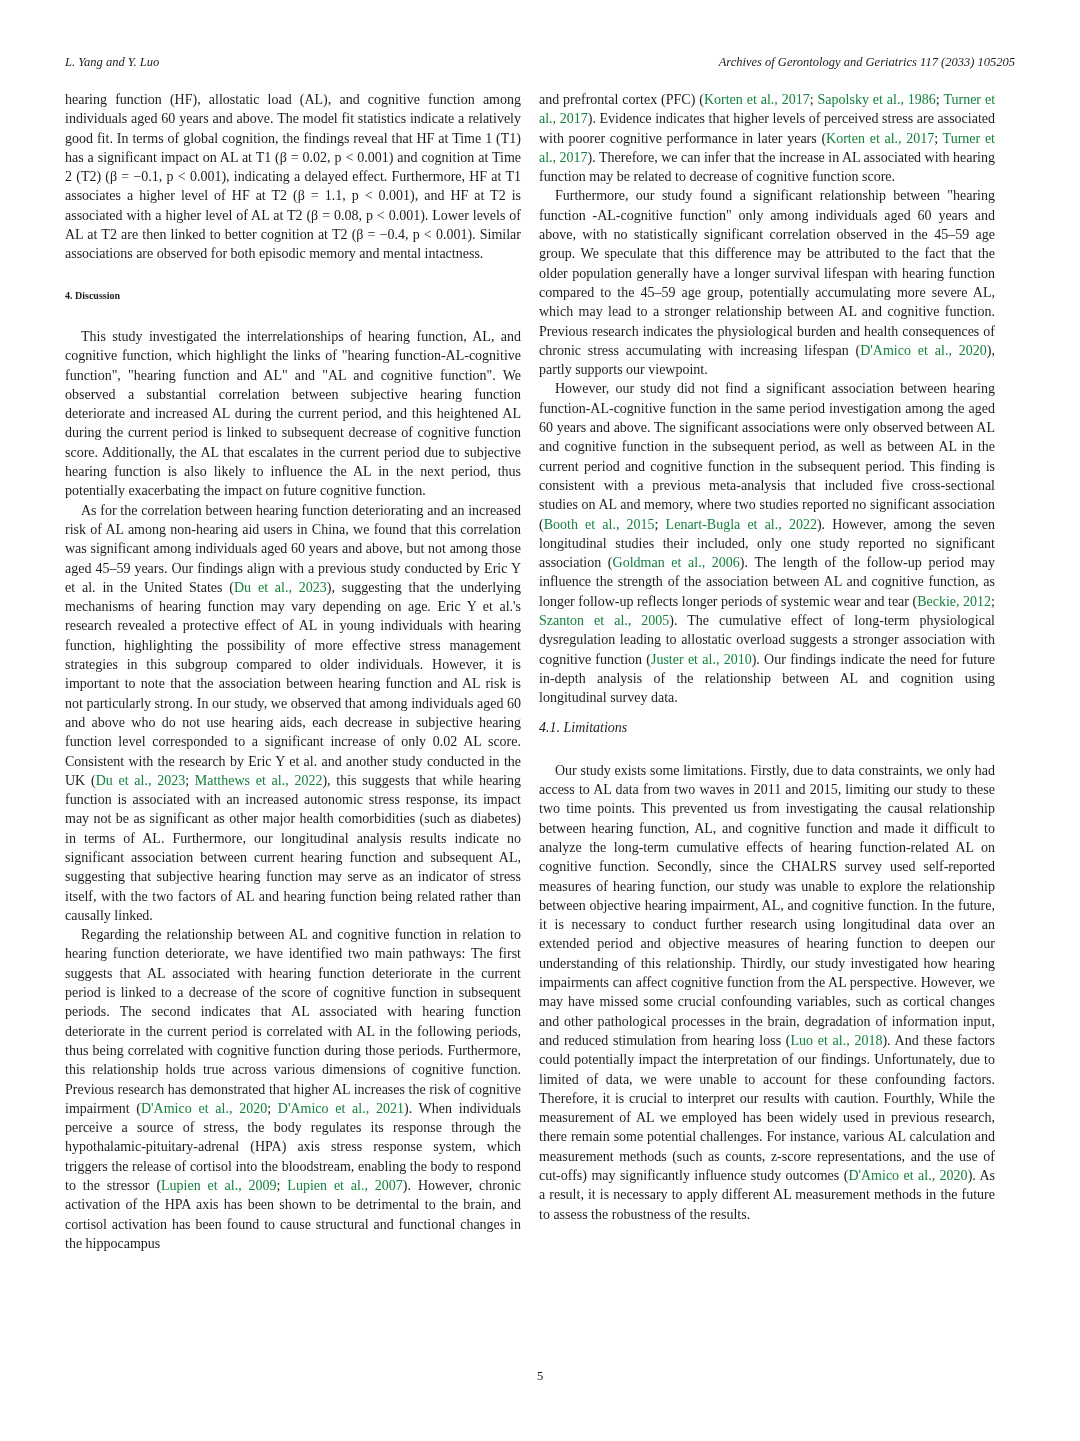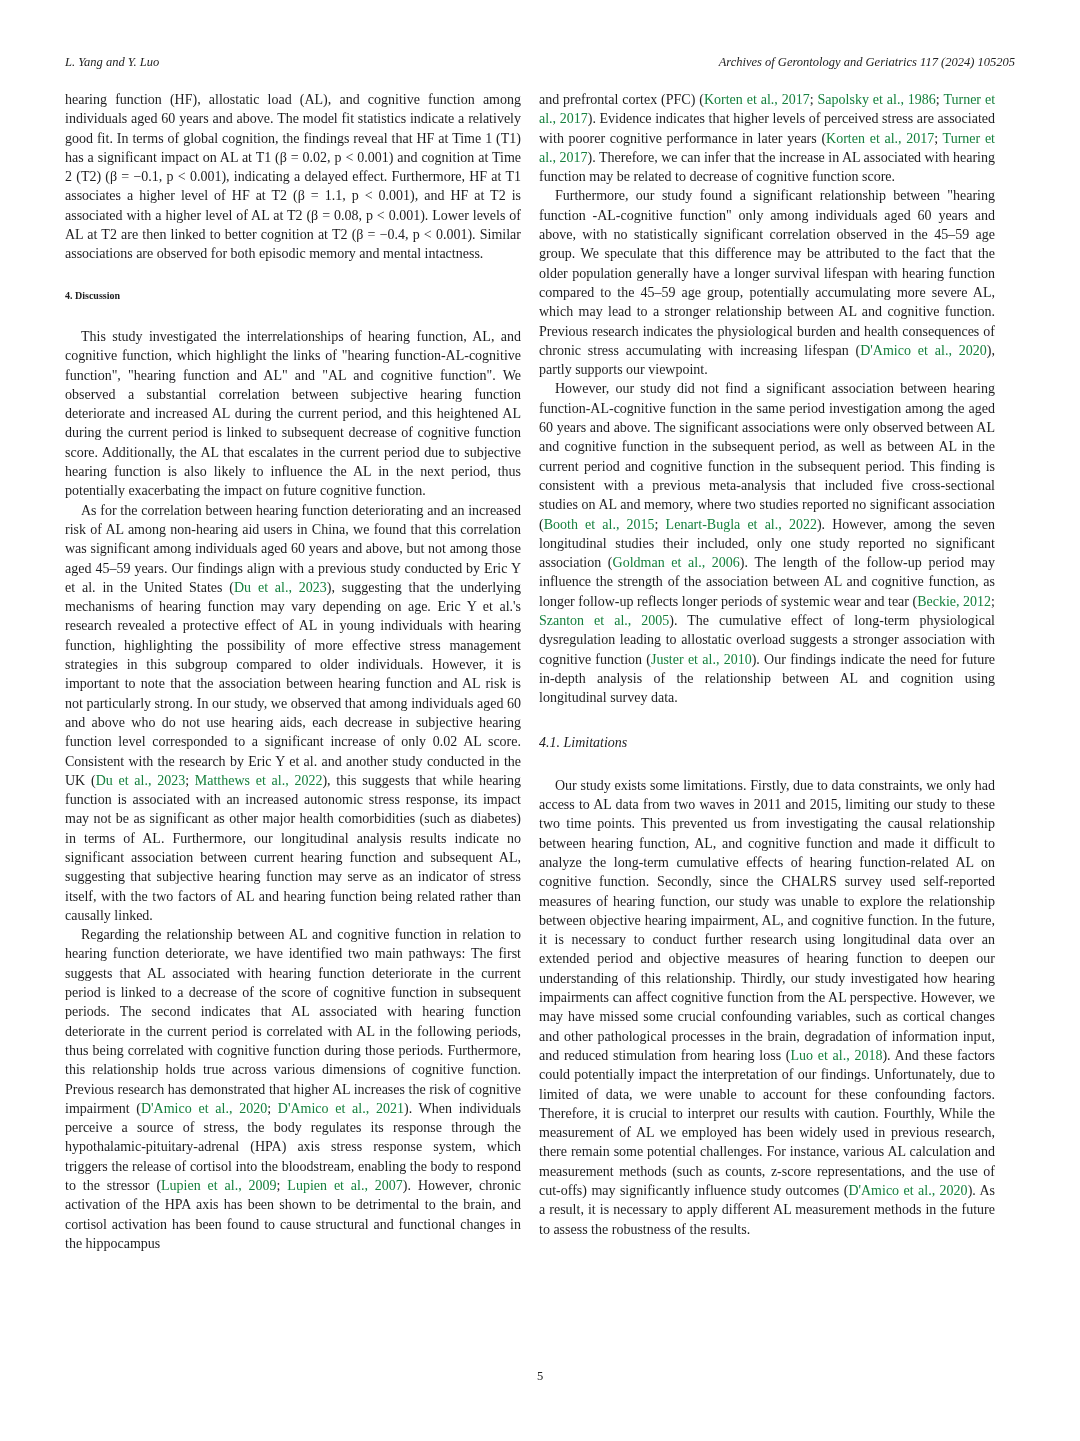--- a/index.html
+++ b/index.html
@@ -45,42 +45,42 @@
     font-size: 10px;
     font-weight: bold;
     margin: 22px 0 22px 0;
     text-align: left;
     text-indent: 0;
   }
   .subsection-heading {
     font-size: 14px;
     font-style: italic;
     font-weight: normal;
-    margin: 25px 0 24px 0;
+    margin: 10px 0 24px 0;
     text-align: left;
     text-indent: 0;
   }
   .cite-link { color: #15803d; text-decoration: none; cursor: pointer; }
   .page-footer {
     position: absolute;
     top: 1369px;
     left: 0;
     width: 1080px;
     text-align: center;
     font-size: 12.5px;
     color: #222;
   }
 </style>
 </head>
 <body>
 
 <div class="page">
   <header class="running-head">
     <span>L. Yang and Y. Luo</span>
-    <span>Archives of Gerontology and Geriatrics 117 (2024) 105205</span>
+    <span>Archives of Gerontology and Geriatrics 117 (2033) 105205</span>
   </header>
 
   <main class="body-columns">
     <section class="col">
         <p class="para no-indent">hearing function (HF), allostatic load (AL), and cognitive function among individuals aged 60 years and above. The model fit statistics indicate a relatively good fit. In terms of global cognition, the findings reveal that HF at Time 1 (T1) has a significant impact on AL at T1 (β = 0.02, p &lt; 0.001) and cognition at Time 2 (T2) (β = −0.1, p &lt; 0.001), indicating a delayed effect. Furthermore, HF at T1 associates a higher level of HF at T2 (β = 1.1, p &lt; 0.001), and HF at T2 is associated with a higher level of AL at T2 (β = 0.08, p &lt; 0.001). Lower levels of AL at T2 are then linked to better cognition at T2 (β = −0.4, p &lt; 0.001). Similar associations are observed for both episodic memory and mental intactness.</p>
         <h2 class="section-heading">4. Discussion</h2>
         <p class="para">This study investigated the interrelationships of hearing function, AL, and cognitive function, which highlight the links of "hearing function-AL-cognitive function", "hearing function and AL" and "AL and cognitive function". We observed a substantial correlation between subjective hearing function deteriorate and increased AL during the current period, and this heightened AL during the current period is linked to subsequent decrease of cognitive function score. Additionally, the AL that escalates in the current period due to subjective hearing function is also likely to influence the AL in the next period, thus potentially exacerbating the impact on future cognitive function.</p>
         <p class="para">As for the correlation between hearing function deteriorating and an increased risk of AL among non-hearing aid users in China, we found that this correlation was significant among individuals aged 60 years and above, but not among those aged 45–59 years. Our findings align with a previous study conducted by Eric Y et al. in the United States (<a class="cite-link">Du et al., 2023</a>), suggesting that the underlying mechanisms of hearing function may vary depending on age. Eric Y et al.'s research revealed a protective effect of AL in young individuals with hearing function, highlighting the possibility of more effective stress management strategies in this subgroup compared to older individuals. However, it is important to note that the association between hearing function and AL risk is not particularly strong. In our study, we observed that among individuals aged 60 and above who do not use hearing aids, each decrease in subjective hearing function level corresponded to a significant increase of only 0.02 AL score. Consistent with the research by Eric Y et al. and another study conducted in the UK (<a class="cite-link">Du et al., 2023</a>; <a class="cite-link">Matthews et al., 2022</a>), this suggests that while hearing function is associated with an increased autonomic stress response, its impact may not be as significant as other major health comorbidities (such as diabetes) in terms of AL. Furthermore, our longitudinal analysis results indicate no significant association between current hearing function and subsequent AL, suggesting that subjective hearing function may serve as an indicator of stress itself, with the two factors of AL and hearing function being related rather than causally linked.</p>
         <p class="para">Regarding the relationship between AL and cognitive function in relation to hearing function deteriorate, we have identified two main pathways: The first suggests that AL associated with hearing function deteriorate in the current period is linked to a decrease of the score of cognitive function in subsequent periods. The second indicates that AL associated with hearing function deteriorate in the current period is correlated with AL in the following periods, thus being correlated with cognitive function during those periods. Furthermore, this relationship holds true across various dimensions of cognitive function. Previous research has demonstrated that higher AL increases the risk of cognitive impairment (<a class="cite-link">D'Amico et al., 2020</a>; <a class="cite-link">D'Amico et al., 2021</a>). When individuals perceive a source of stress, the body regulates its response through the hypothalamic-pituitary-adrenal (HPA) axis stress response system, which triggers the release of cortisol into the bloodstream, enabling the body to respond to the stressor (<a class="cite-link">Lupien et al., 2009</a>; <a class="cite-link">Lupien et al., 2007</a>). However, chronic activation of the HPA axis has been shown to be detrimental to the brain, and cortisol activation has been found to cause structural and functional changes in the hippocampus</p>
       </section>

